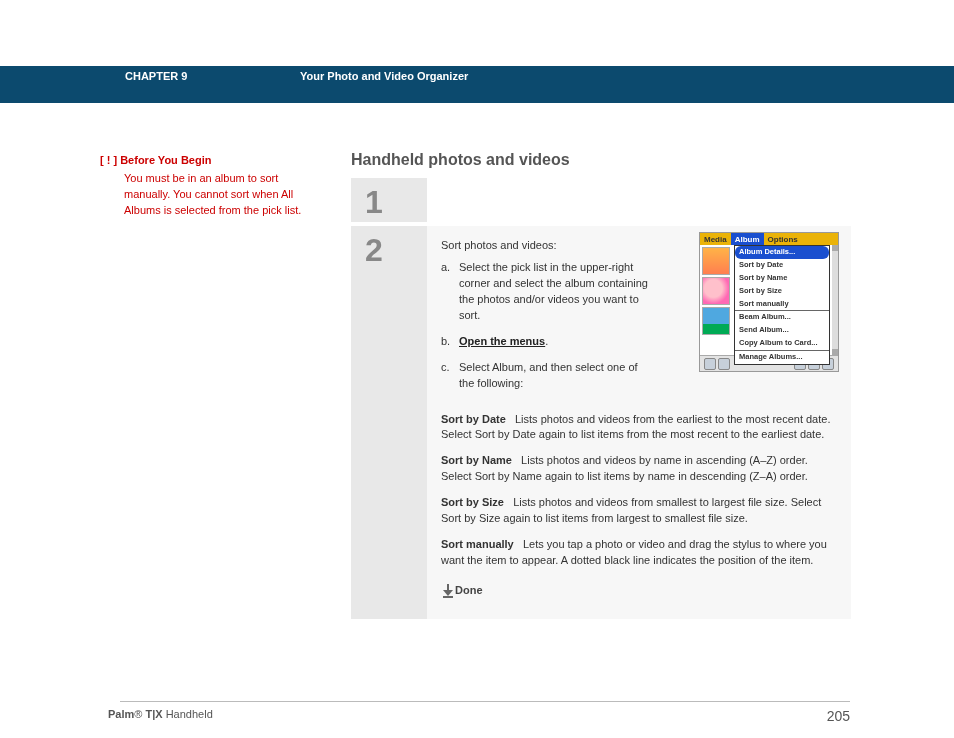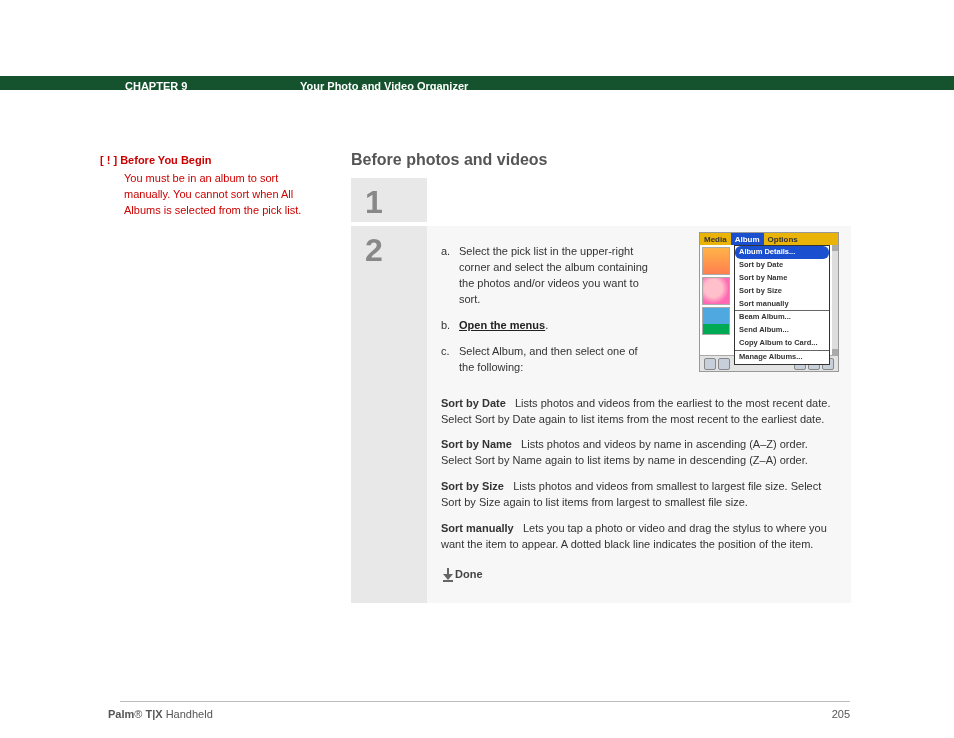--- a/index.html
+++ b/index.html
@@ -1,17 +1,17 @@
 <!DOCTYPE html>
 <html><head>
 <meta charset="utf-8">
 <style>
   * { box-sizing: border-box; margin: 0; padding: 0; }
   body { width: 954px; height: 738px; background: #fff; font-family: Arial, Helvetica, sans-serif; color: #333; position: relative; }
-  .header-bar { position: absolute; top: 76px; left: 0; width: 954px; height: 14px; background: #14532d; }
+  .header-bar { position: absolute; top: 66px; left: 0; width: 954px; height: 37px; background: #0c4a6e; }
   .header-chap { position: absolute; left: 125px; top: 4px; color: #fff; font-weight: bold; font-size: 11px; }
   .header-title { position: absolute; left: 300px; top: 4px; color: #fff; font-weight: bold; font-size: 11px; }
   .sidebar { position: absolute; left: 100px; top: 153px; width: 215px; font-size: 11px; line-height: 1.45; }
   .byb-marker { color: #cc0000; font-weight: bold; }
   .byb-title { color: #cc0000; font-weight: bold; }
   .byb-body { color: #cc0000; margin-left: 24px; margin-top: 2px; }
   .section-title { position: absolute; left: 351px; top: 151px; font-size: 16px; font-weight: bold; color: #555; }
   .steps { position: absolute; left: 351px; top: 178px; width: 500px; }
   .step-row { display: flex; margin-bottom: 4px; }
   .step-num-cell { width: 76px; background: #e8e8e8; display: flex; align-items: flex-start; padding: 8px 0 0 14px; }
@@ -51,50 +51,51 @@
   .palm-bottom { position: absolute; left: 0; bottom: 0; width: 100%; height: 16px; background: #e3e3e3; border-top: 1px solid #aaa; display: flex; align-items: center; justify-content: space-between; padding: 0 4px; }
   .pb-icons { display: flex; gap: 2px; }
   .pb-icons span { width: 12px; height: 12px; background: #c7d0da; border: 1px solid #888; border-radius: 2px; }
   .palm-scroll { position: absolute; right: 0; top: 12px; width: 6px; bottom: 16px; background: #ddd; }
   .palm-scroll::before, .palm-scroll::after { content: ""; position: absolute; left: 0; width: 6px; height: 6px; background: #aaa; }
   .palm-scroll::before { top: 0; } .palm-scroll::after { bottom: 0; }
   
   .footer-rule { position: absolute; left: 120px; top: 701px; width: 730px; height: 1px; background: #bbb; }
   .footer-left { position: absolute; left: 108px; top: 708px; font-size: 11px; color: #555; }
   .footer-left b { font-weight: bold; }
-  .footer-right { position: absolute; right: 104px; top: 708px; font-size: 11px; color: #555; }
+  .footer-right { position: absolute; right: 104px; top: 708px; font-size: 14px; color: #555; }
 </style>
 </head>
 <body>
 
 <div class="header-bar">
   <span class="header-chap">CHAPTER 9</span>
   <span class="header-title">Your Photo and Video Organizer</span>
 </div>
 
 <div class="sidebar">
   <span class="byb-marker">[ ! ]</span>
   <span class="byb-title">Before You Begin</span>
   <div class="byb-body">You must be in an album to sort manually. You cannot sort when All Albums is selected from the pick list.</div>
 </div>
 
-<div class="section-title">Before photos and videos</div>
+<div class="section-title">Handheld photos and videos</div>
 
 <div class="steps">
   <div class="step-row step1">
     <div class="step-num-cell">
       <span class="step-num">1</span>
     </div>
   </div>
 
   <div class="step-row step2">
     <div class="step-num-cell">
       <span class="step-num">2</span>
     </div>
     <div class="step-body">
+      <div>Sort photos and videos:</div>
 
       <ul class="substeps">
         <li>
           <span class="sub-letter">a.</span>
           <span class="sub-text">Select the pick list in the upper-right corner and select the album containing the photos and/or videos you want to sort.</span>
         </li>
         <li>
           <span class="sub-letter">b.</span>
           <span class="sub-text"><span class="link">Open the menus</span><span>.</span></span>
         </li>

